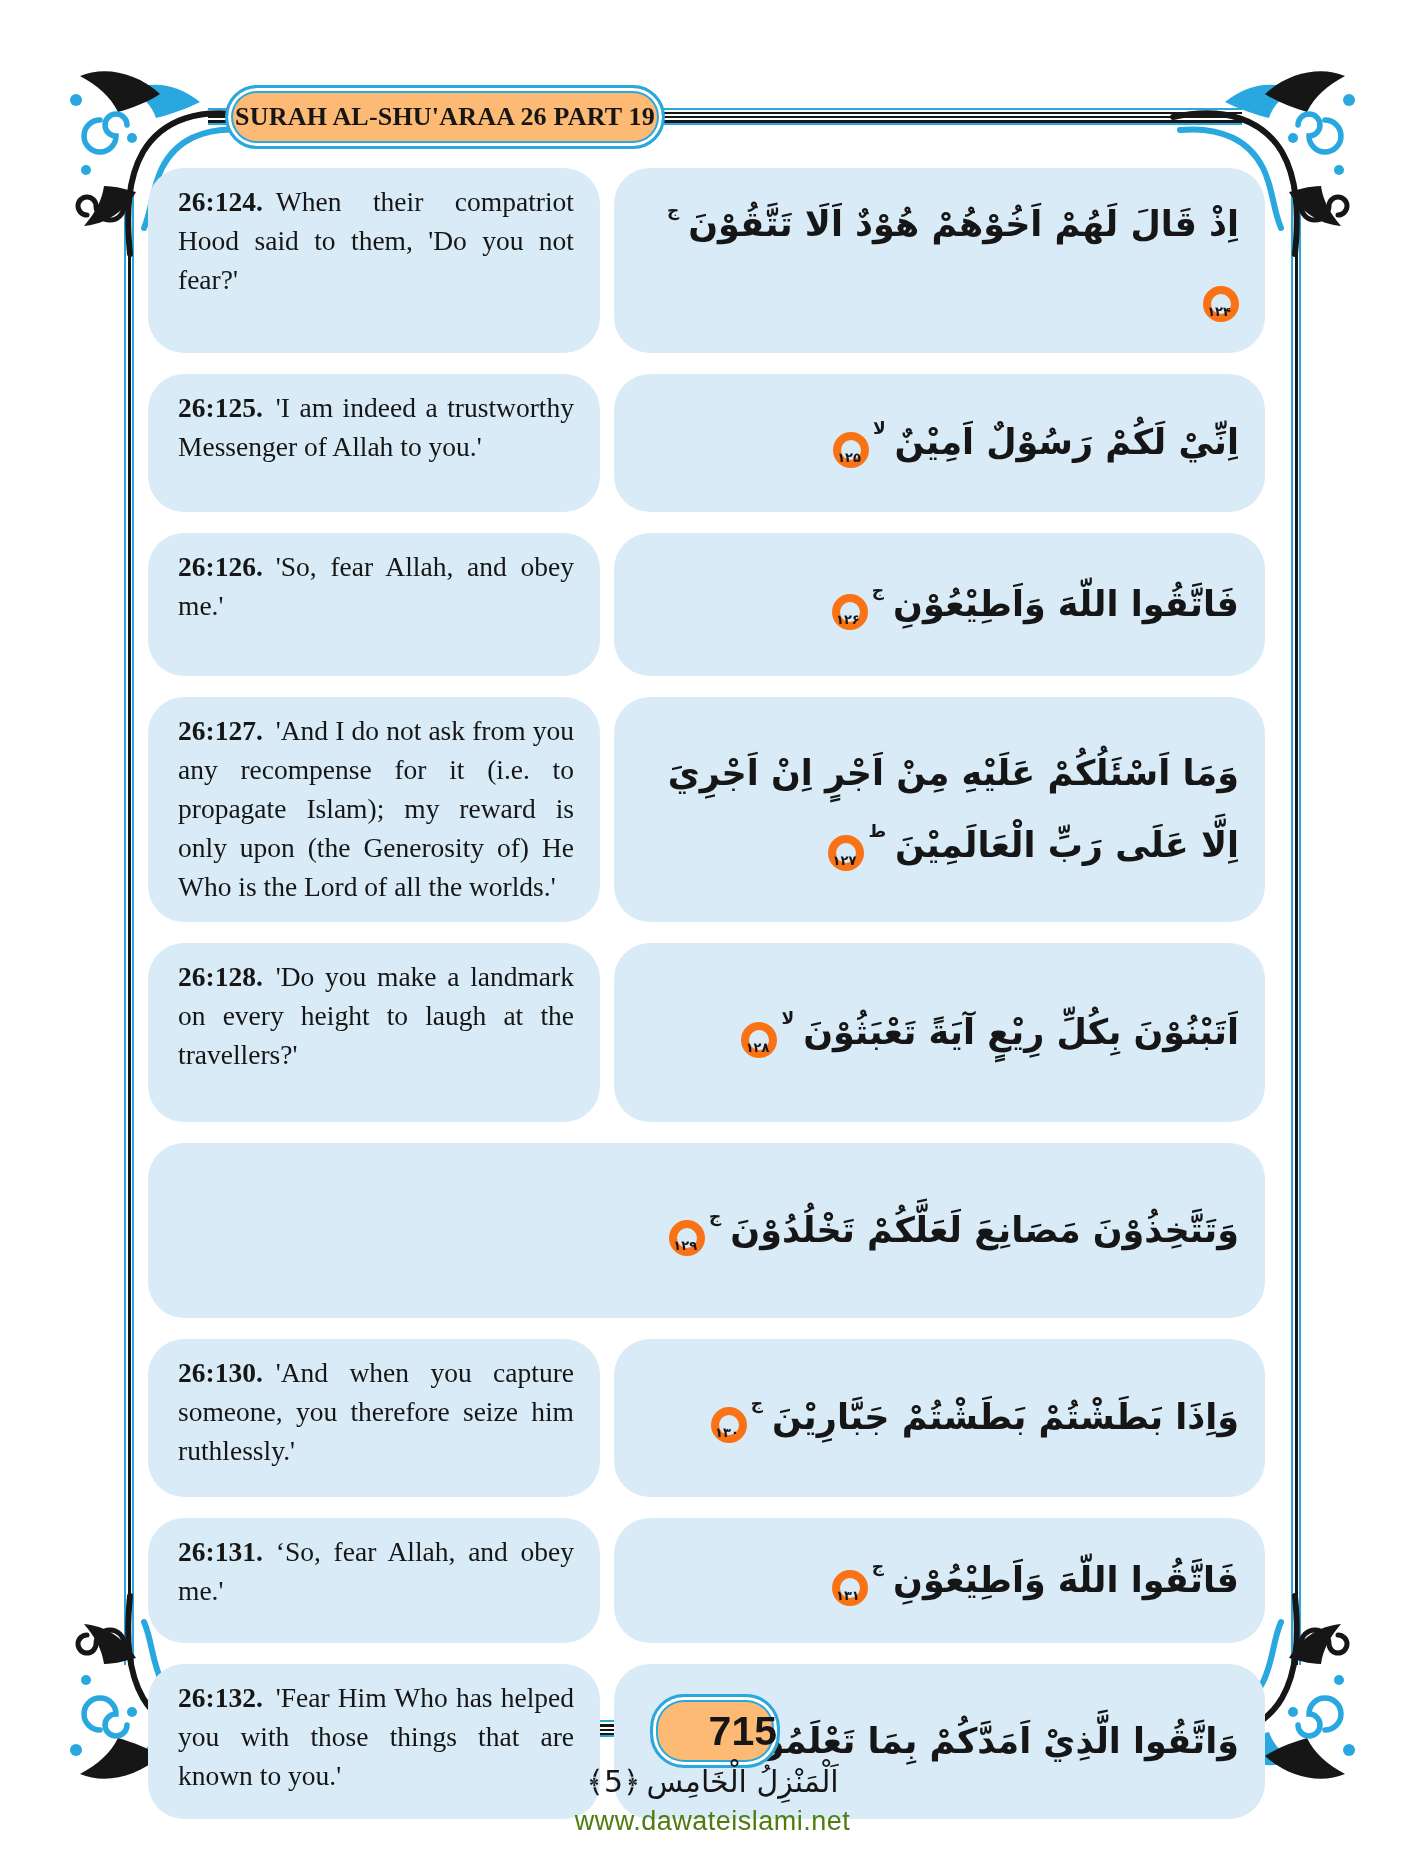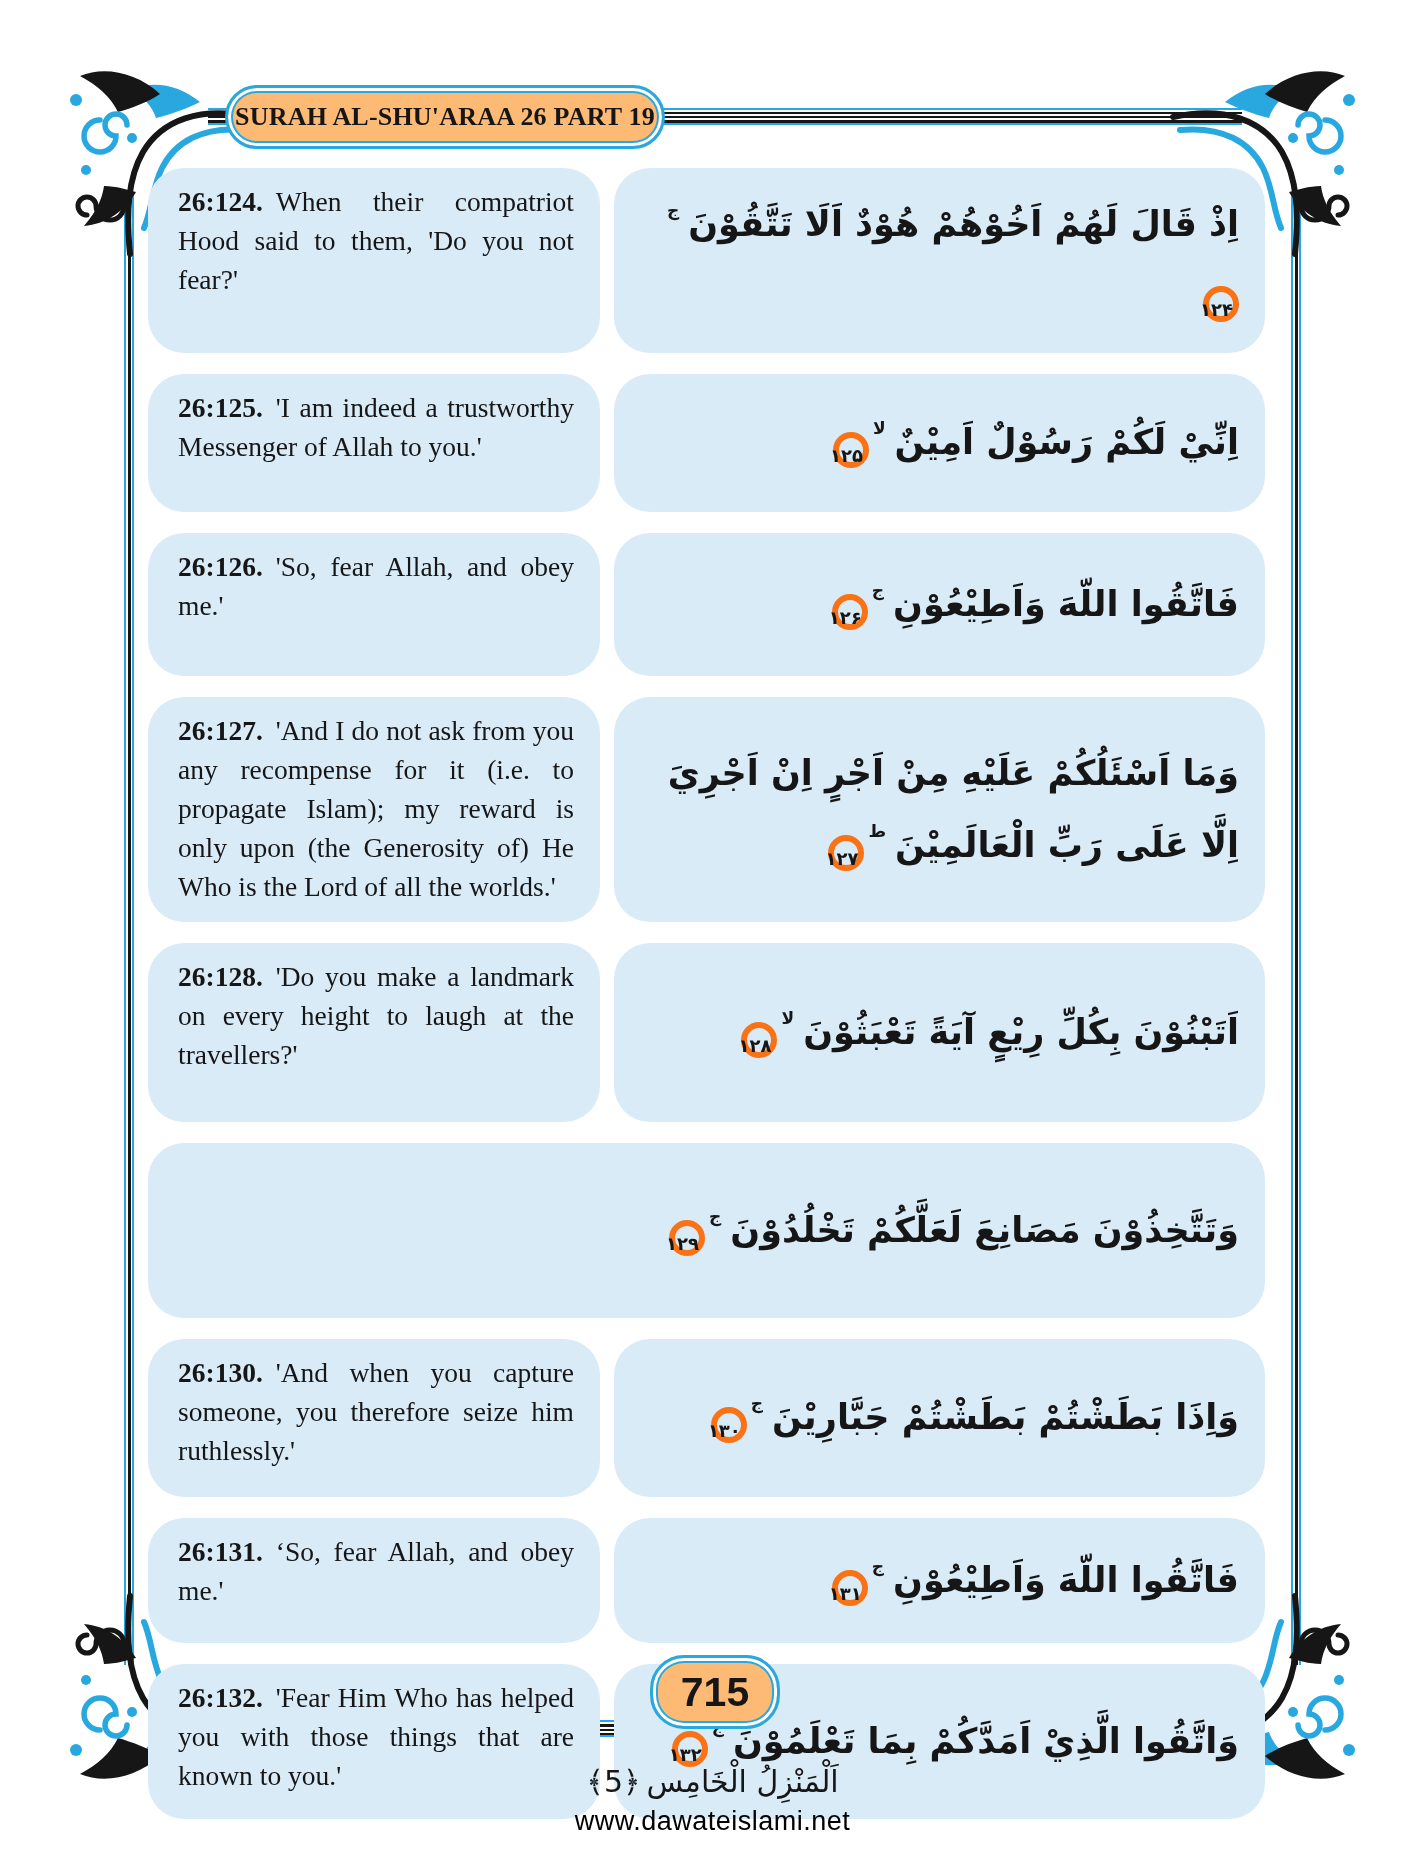--- a/index.html
+++ b/index.html
@@ -33,53 +33,53 @@
   
   .pill{
     position:absolute;background:#fdba74;border:3.5px solid #29a8e0;border-radius:32px;
     box-shadow:inset 0 0 0 3px #ffffff, inset 0 0 0 5px #29a8e0;
     display:flex;align-items:center;justify-content:center;
   }
   .pill.title-left{left:225px;top:85px;width:434px;height:58px;}
   .pill.title-left span{font-weight:bold;font-size:26px;letter-spacing:.2px;}
   .pill.title-right{left:762px;top:85px;width:424px;height:58px;}
   .pill.title-right span{font-family:"DejaVu Sans",sans-serif;font-weight:bold;font-size:28px;direction:rtl;}
-  .pill.pageno{left:650px;top:1655px;width:124px;height:68px;border-radius:34px;}
+  .pill.pageno{left:650px;top:1694px;width:124px;height:68px;border-radius:34px;justify-content:flex-end;}
   .pill.pageno span{font-family:"Liberation Sans",sans-serif;font-weight:bold;font-size:41px;}
 
   
   .rows{position:absolute;left:148px;top:168px;width:1117px;}
   .row{display:flex;gap:14px;margin-bottom:21px;}
   .cell{background:#d9ebf7;border-radius:36px;}
   .en{width:452px;padding:14px 26px 0 30px;box-sizing:border-box;}
   .en p{margin:0;font-size:27.5px;line-height:1.42;text-align:justify;}
   .en b{margin-right:13px;}
   .arb{flex:1;display:flex;align-items:center;box-sizing:border-box;padding:0 26px 0 20px;direction:rtl;}
   .ar{
     font-family:"DejaVu Sans",sans-serif;font-weight:bold;font-size:35px;line-height:2.05;
     text-align:right;width:100%;
   }
   .stop{
     display:inline-block;font-size:17px;position:relative;top:-20px;margin:0 9px 0 4px;line-height:1;
   }
   .ayah{
-    display:inline-block;width:36px;height:36px;border:6px solid #f97316;border-radius:50%;
-    font-size:18px;line-height:36px;text-align:right;vertical-align:-8px;box-sizing:border-box;
+    display:inline-block;width:36px;height:36px;border:8px solid #f97316;border-radius:50%;
+    font-size:13px;line-height:36px;text-align:left;vertical-align:-8px;box-sizing:border-box;
     letter-spacing:0;
   }
 
   
   .manzil{
     position:absolute;top:1764px;left:0;width:100%;text-align:center;direction:rtl;
     font-family:"DejaVu Sans",sans-serif;font-weight:normal;font-size:30px;
   }
   .manzil .mnum{margin-right:6px;}
   .website{
     position:absolute;top:1806px;left:0;width:100%;text-align:center;
-    font-family:"Liberation Sans",sans-serif;font-size:27px;color:#000000;letter-spacing:.5px;
+    font-family:"Liberation Sans",sans-serif;font-size:27px;color:#4d7c0f;letter-spacing:.5px;
   }
 </style>
 </head>
 <body>
 
 <svg width="0" height="0" style="position:absolute">
   <symbol id="fl" viewBox="0 0 215 215">
     <g fill="none" stroke-linecap="round">
       <path d="M212,75 C160,64 122,78 103,110 C88,136 86,170 90,212" stroke="#161616" stroke-width="6"></path>
       <path d="M205,88 C162,84 135,100 122,126 C112,146 112,168 104,186" stroke="#29a8e0" stroke-width="6"></path>

